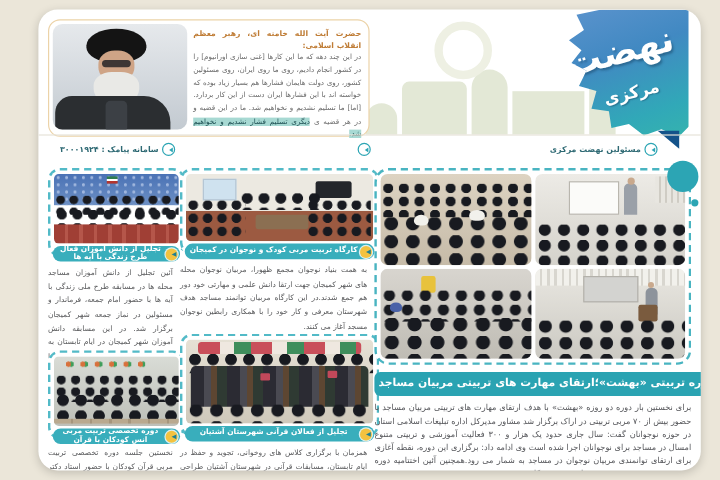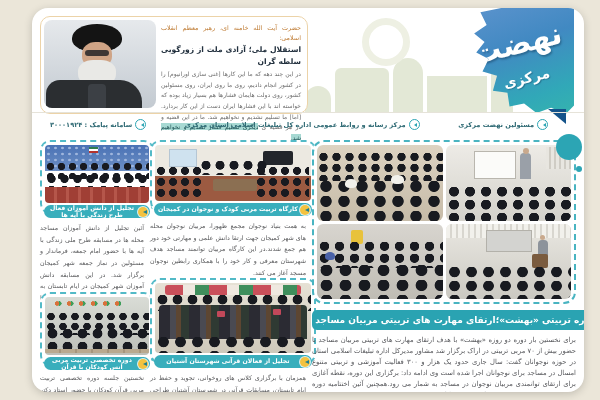--- a/index.html
+++ b/index.html
@@ -11,21 +11,21 @@
   .emblem{position:absolute;left:330px;top:10px;width:34px;height:34px;border:7px solid #eef0e3;border-radius:50%;}
   .banner{position:absolute;right:10px;top:0;width:104px;height:106px;background:linear-gradient(160deg,#5b93cd 0%,#4189c2 38%,#31a8b8 78%,#35b3ae 100%);
     clip-path:polygon(30% 0,100% 0,100% 92%,92% 100%,78% 94%,64% 99%,52% 90%,38% 93%,36% 80%,22% 78%,26% 64%,12% 60%,18% 48%,6% 42%,14% 32%,4% 24%,16% 16%,10% 4%);}
   .banner .lg1{position:absolute;right:12px;top:18px;color:#fff;font-size:30px;font-weight:bold;transform:rotate(-14deg);text-shadow:1px 2px 2px rgba(20,60,90,.45);}
   .banner .lg2{position:absolute;right:24px;top:62px;color:#fff;font-size:14px;font-weight:bold;transform:rotate(-14deg);text-shadow:1px 1px 1px rgba(20,60,90,.4);}
   .fold{position:absolute;right:18px;top:101px;width:0;height:0;border-left:18px solid transparent;border-top:15px solid #14538a;}
   .quote-box{position:absolute;left:8px;top:8px;width:266px;height:96px;border:1px solid #ecd3a8;border-radius:10px;background:#fff;}
   .portrait{position:absolute;left:3px;top:3px;width:112px;height:88px;border-radius:8px;overflow:hidden;background:linear-gradient(180deg,#e6e9ec,#c3cad1);}
   .portrait span{position:absolute;display:block;}
   .qtext{position:absolute;right:6px;top:7px;width:140px;direction:rtl;text-align:justify;}
-  .q-attr{color:#bf7c35;font-size:6.4px;font-weight:normal;line-height:1.5;}
+  .q-attr{color:#bf7c35;font-size:6.4px;font-weight:bold;line-height:1.5;}
   .q-title{color:#22303e;font-size:7.6px;font-weight:bold;line-height:1.5;margin:1px 0 2px;}
   .q-body{color:#6b6b6b;font-size:6px;line-height:1.78;}
   .q-body .hl{background:#a7d9d3;color:#1d4f52;}
   
   .infobar{position:absolute;left:0;top:104px;width:552px;height:24px;border-top:1px solid #e6e3d9;display:flex;direction:rtl;align-items:center;justify-content:space-between;padding:0 36px 0 18px;box-sizing:border-box;}
   .ib-item{display:flex;align-items:center;direction:rtl;color:#2f6a74;font-size:6.6px;font-weight:bold;white-space:nowrap;}
   .ib-icon{width:9px;height:9px;border:1px solid #2ca5b4;border-radius:50%;display:flex;align-items:center;justify-content:center;margin-left:3px;background:#fff;}
   .tri-s{width:0;height:0;border:2px solid transparent;border-right:3.5px solid #2ca5b4;margin-right:-1px;}
   
   .pcard{position:absolute;border:2px dashed #52bac7;border-radius:10px;padding:3px;background:#fff;}
@@ -67,21 +67,20 @@
     <div class="portrait">
       <span style="left:28px;top:4px;width:50px;height:28px;background:#141414;border-radius:50% 50% 45% 45%;"></span>
       <span style="left:38px;top:22px;width:30px;height:26px;background:#cfa486;border-radius:45%;"></span>
       <span style="left:41px;top:30px;width:24px;height:6px;background:rgba(35,35,38,.85);border-radius:3px;"></span>
       <span style="left:34px;top:40px;width:38px;height:28px;background:#e9e9e6;border-radius:40% 40% 50% 50%;"></span>
       <span style="left:2px;top:60px;width:96px;height:30px;background:#2b2e31;border-radius:14px 22px 0 0;"></span>
       <span style="left:44px;top:64px;width:18px;height:26px;background:#3c4045;border-radius:4px;"></span>
     </div>
     <div class="qtext">
       <div class="q-attr">حضرت آیت الله خامنه ای، رهبر معظم انقلاب اسلامی:</div>
-      <div class="q-title">استقلال ملی؛ آزادی ملت از زورگویی سلطه گران</div>
       <div class="q-body"><span>در این چند دهه که ما این کارها [غنی سازی اورانیوم] را در کشور انجام دادیم، روی ما روی ایران، روی مسئولین کشور، روی دولت هایمان فشارها هم بسیار زیاد بوده که خواسته اند با این فشارها ایران دست از این کار بردارد. [اما] ما تسلیم نشدیم و نخواهیم شد. ما در این قضیه و در هر قضیه ی </span><span class="hl">دیگری تسلیم فشار نشدیم و نخواهیم شد.</span></div>
     </div>
   </div>
 
   <div class="banner">
     <div class="lg1">نهضت</div>
     <div class="lg2">مرکزی</div>
   </div>
   <div class="fold"></div>
 
@@ -89,21 +88,20 @@
     <span class="ib-item">
         <span class="ib-icon">
           <i class="tri-s"></i>
         </span>
         <span>مسئولین نهضت مرکزی</span>
       </span>
     <span class="ib-item">
         <span class="ib-icon">
           <i class="tri-s"></i>
         </span>
-        <span>مرکز رسانه و روابط عمومی اداره کل تبلیغات اسلامی استان مرکزی</span>
       </span>
     <span class="ib-item">
         <span class="ib-icon">
           <i class="tri-s"></i>
         </span>
         <span>سامانه پیامک : ۳۰۰۰۱۹۲۴</span>
       </span>
 
   </div>
 

